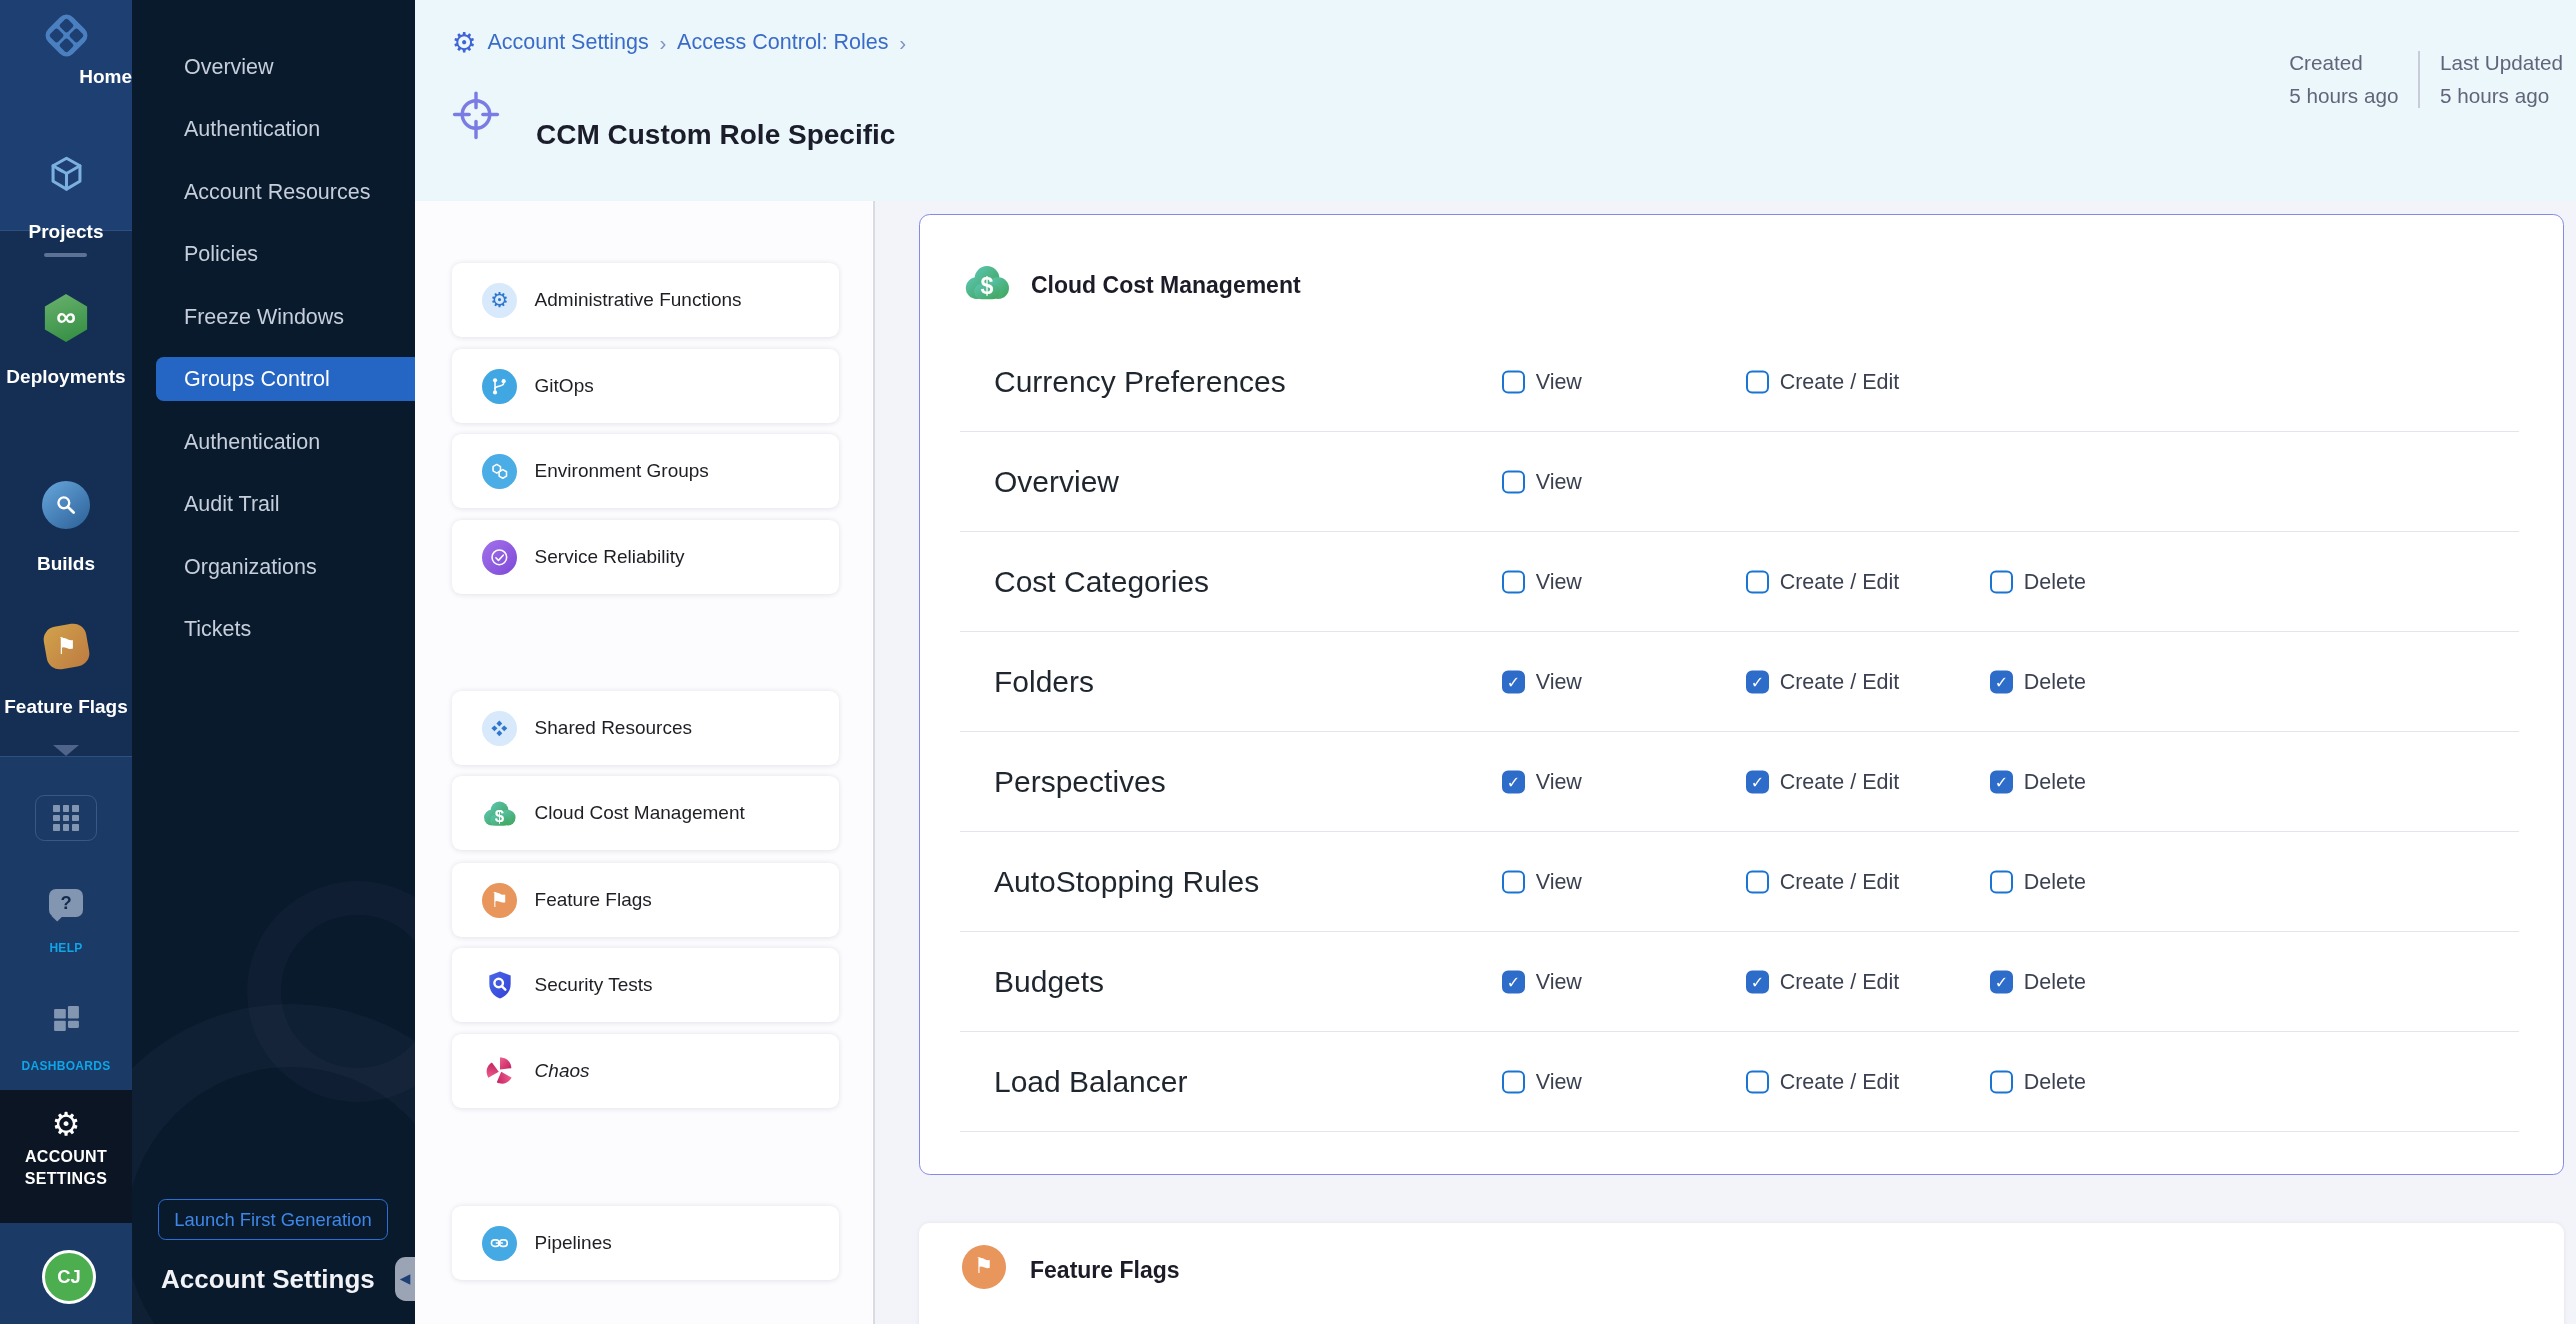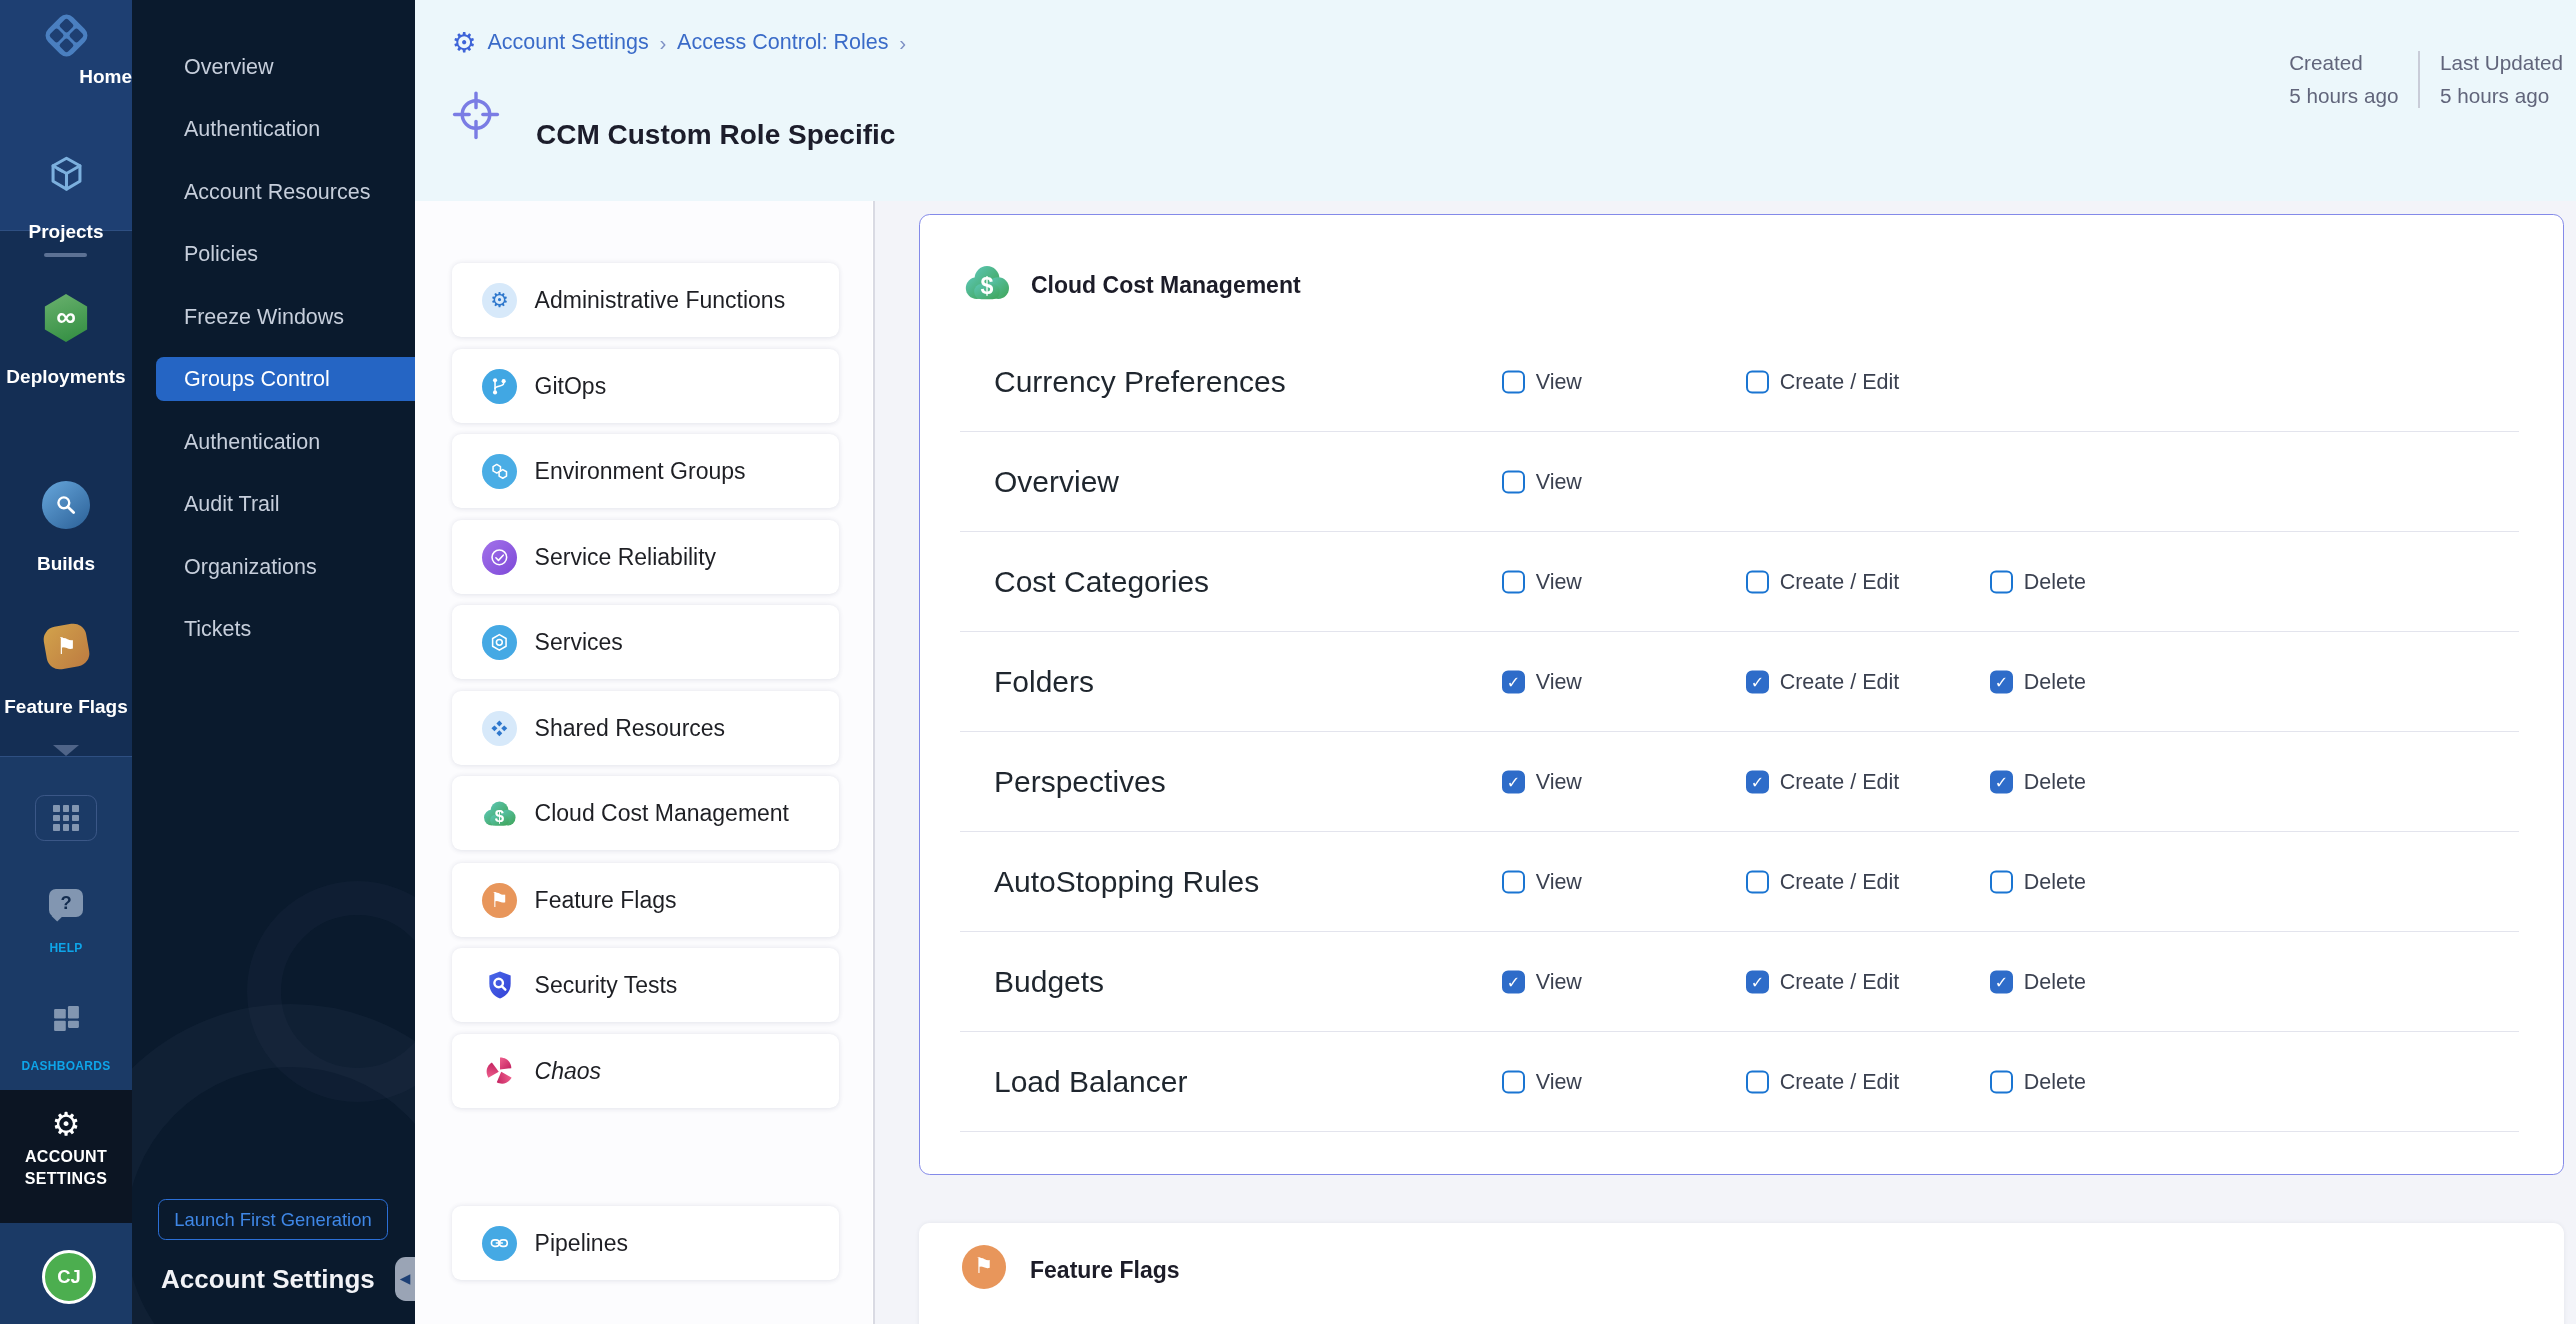--- a/index.html
+++ b/index.html
@@ -66,21 +66,21 @@
   .mcol{display:flex;flex-direction:column;gap:9.2px}
   .mlabel,.mvalue{font-size:20.7px;color:#61657b;white-space:nowrap}
   .mdiv{width:1.5px;background:#c9ccd8}
   
   .catpanel{position:absolute;left:415px;top:201px;width:457px;height:1123px;background:#fcfcfe;z-index:1}
   .vdivider{position:absolute;left:873px;top:201px;width:1.5px;height:1123px;background:#d9dae3;z-index:2}
   .cat{position:absolute;left:37px;width:387px;height:74px;background:#fff;border-radius:9.2px;
        box-shadow:0 0.8px 5.4px rgba(40,50,90,.12);display:flex;align-items:center;cursor:pointer}
   .cat .ic{width:35px;height:35px;border-radius:50%;margin-left:30px;flex:none;
            display:flex;align-items:center;justify-content:center}
-  .cat .lbl{margin-left:17.6px;font-size:23px;color:#1e1f24;white-space:nowrap}
+  .cat .lbl{margin-left:17.6px;font-size:19px;color:#1e1f24;white-space:nowrap}
   
   .main{position:absolute;left:874px;top:201px;width:1702px;height:1123px;background:#f3f4f9}
   .panel{position:absolute;left:45px;top:13px;width:1645px;height:961px;background:#fff;border:1.5px solid #848ae9;
          border-radius:10.7px;box-sizing:border-box;overflow:hidden}
   .phead{position:relative;height:117px}
   .phead .ic{position:absolute;left:43px;top:49px}
   .phead .ptxt{position:absolute;left:111px;top:57px;font-size:23px;font-weight:700;color:#1c1c28}
   .prow{position:relative;height:100px}
   .prow::after{content:"";position:absolute;left:40px;right:44px;bottom:0;height:1.5px;background:#e3e4ed}
   .rowlab{position:absolute;left:74px;top:50%;transform:translateY(-50%);font-size:30px;color:#1f262e;white-space:nowrap}
@@ -261,29 +261,20 @@
     </div>
     <div class="cat" style="top: 319px;">
       <span class="ic" style="background: linear-gradient(135deg, rgb(162, 114, 234), rgb(126, 73, 216));">
         <svg width="20.7" height="20.7" viewBox="0 0 24 24">
    <circle cx="12" cy="12" r="8.5" fill="none" stroke="#fff" stroke-width="1.8" stroke-linecap="round" stroke-linejoin="round"></circle>
           <polyline points="8,12.5 11,15.5 16.5,9.5" fill="none" stroke="#fff" stroke-width="1.8" stroke-linecap="round" stroke-linejoin="round"></polyline>
         </svg>
       </span>
       <span class="lbl">Service Reliability</span>
     </div>
-    <div class="cat" style="top: 404px;">
-      <span class="ic" style="background: rgb(69, 169, 228);">
-        <svg width="20.7" height="20.7" viewBox="0 0 24 24">
-   <polygon points="12,3 19.8,7.5 19.8,16.5 12,21 4.2,16.5 4.2,7.5" fill="none" stroke="#fff" stroke-width="1.8" stroke-linecap="round" stroke-linejoin="round"></polygon>
-   <circle cx="12" cy="12" r="3.4" fill="none" stroke="#fff" stroke-width="1.8" stroke-linecap="round" stroke-linejoin="round"></circle>
-        </svg>
-      </span>
-      <span class="lbl">Services</span>
-    </div>
     <div class="cat" style="top: 490px;">
       <span class="ic" style="background: rgb(215, 233, 250);">
         <svg width="20.7" height="20.7" viewBox="0 0 24 24" fill="#2e77cc">
    <path d="M12 2.8 L15.4 6.3 12 9.8 8.6 6.3 Z"></path>
           <path d="M6.3 8.6 L9.8 12 6.3 15.4 2.8 12 Z"></path>
    <path d="M17.7 8.6 L21.2 12 17.7 15.4 14.2 12 Z"></path>
           <path d="M12 14.2 L15.4 17.7 12 21.2 8.6 17.7 Z"></path>
         </svg>
       </span>
       <span class="lbl">Shared Resources</span>

